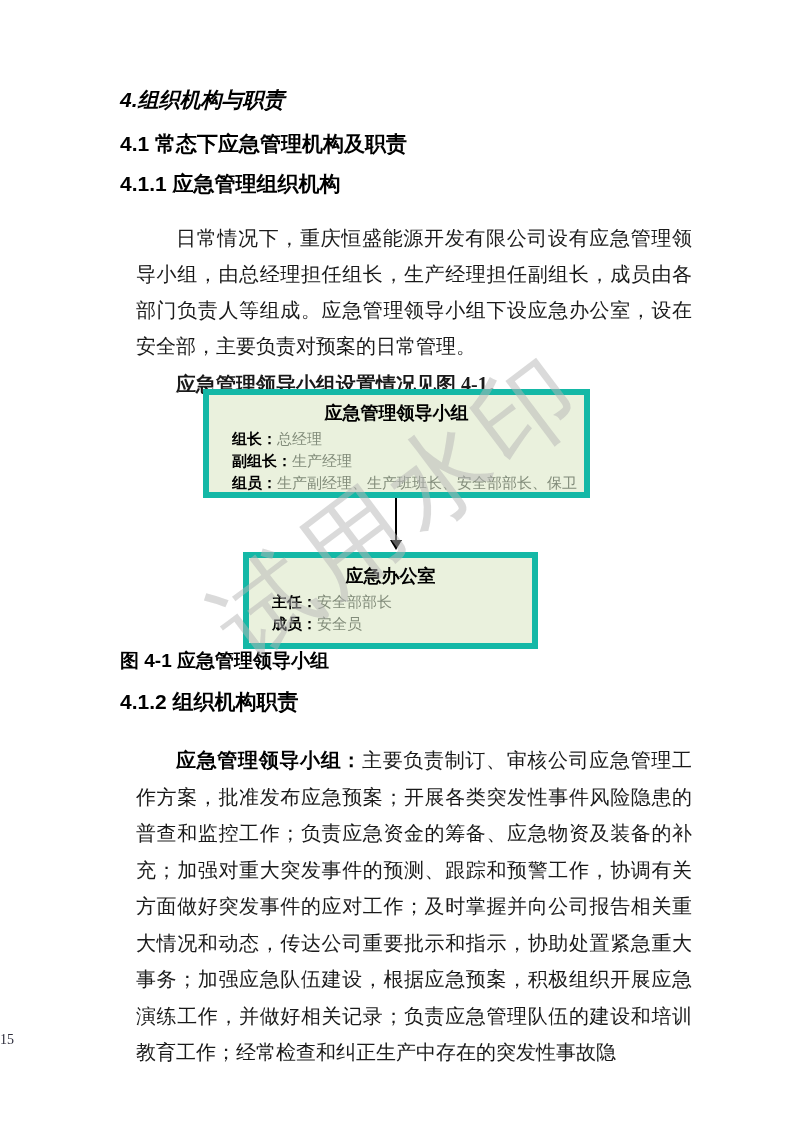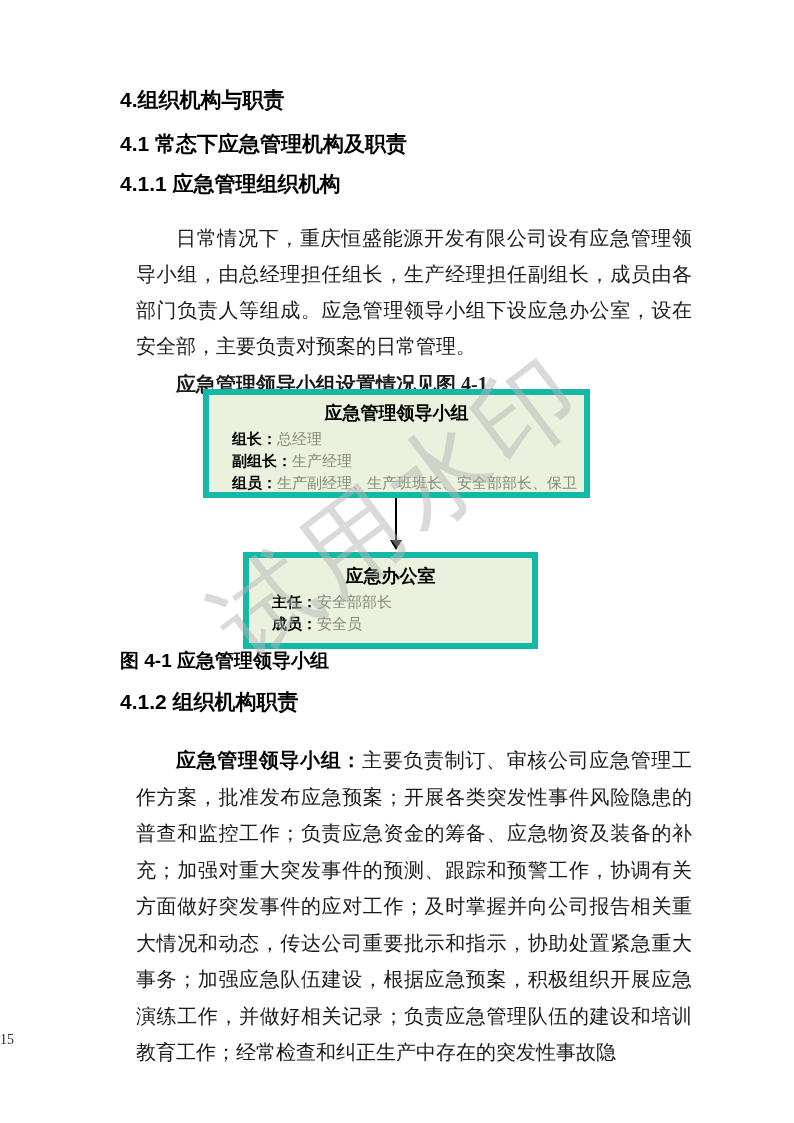--- a/index.html
+++ b/index.html
@@ -33,21 +33,21 @@
   .hd {
     position: absolute;
     left: 120px;
     width: 560px;
     font-family: "Liberation Sans", sans-serif;
     font-weight: bold;
     font-size: 21px;
     color: #000000;
     white-space: nowrap;
   }
-  .hd1 { top: 86px; }
+  .hd1 { top: 86px; font-style: italic; }
   .hd2 { top: 130px; }
   .hd3 { top: 170px; }
   .hd4 { top: 688px; }
   
   .para {
     position: absolute;
     left: 120px;
     width: 556px;
     font-size: 20px;
     line-height: 36px;

